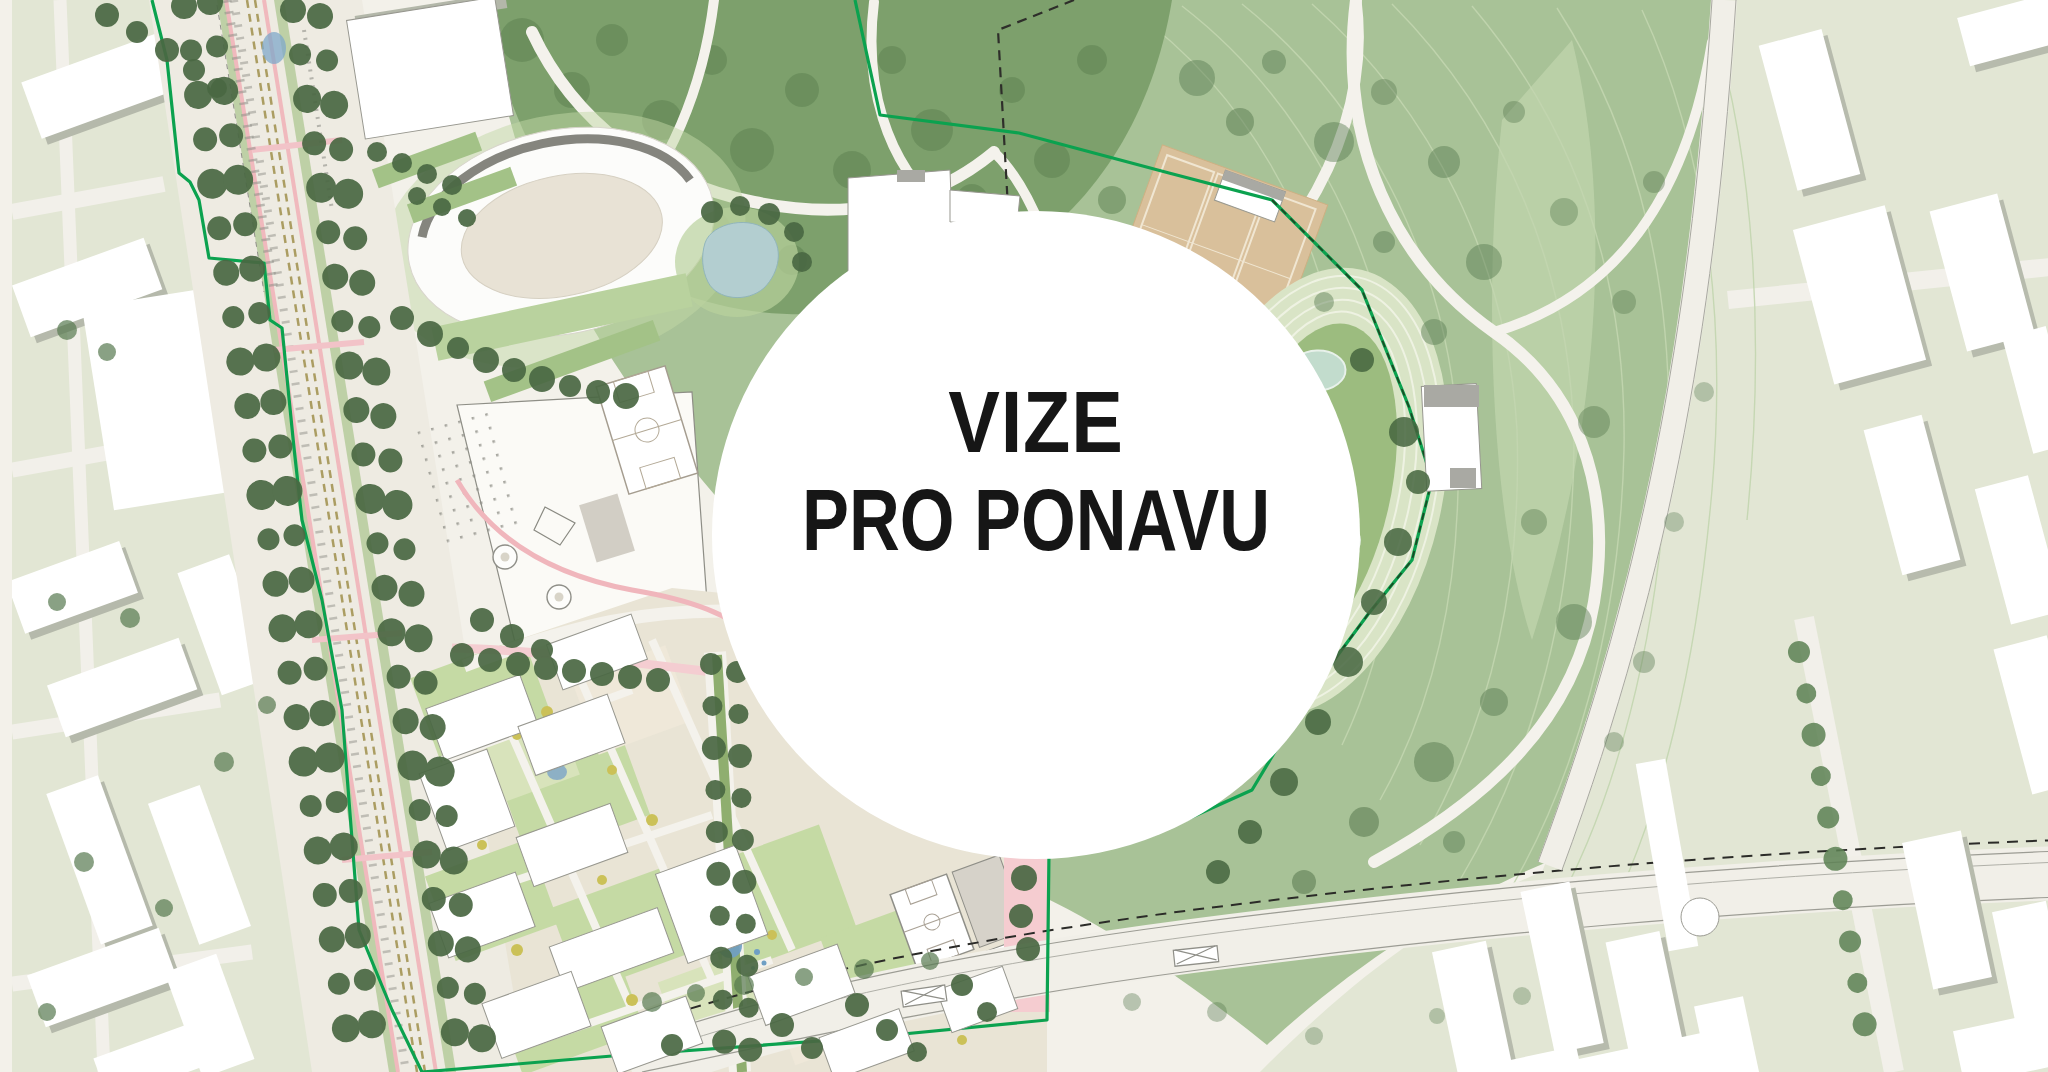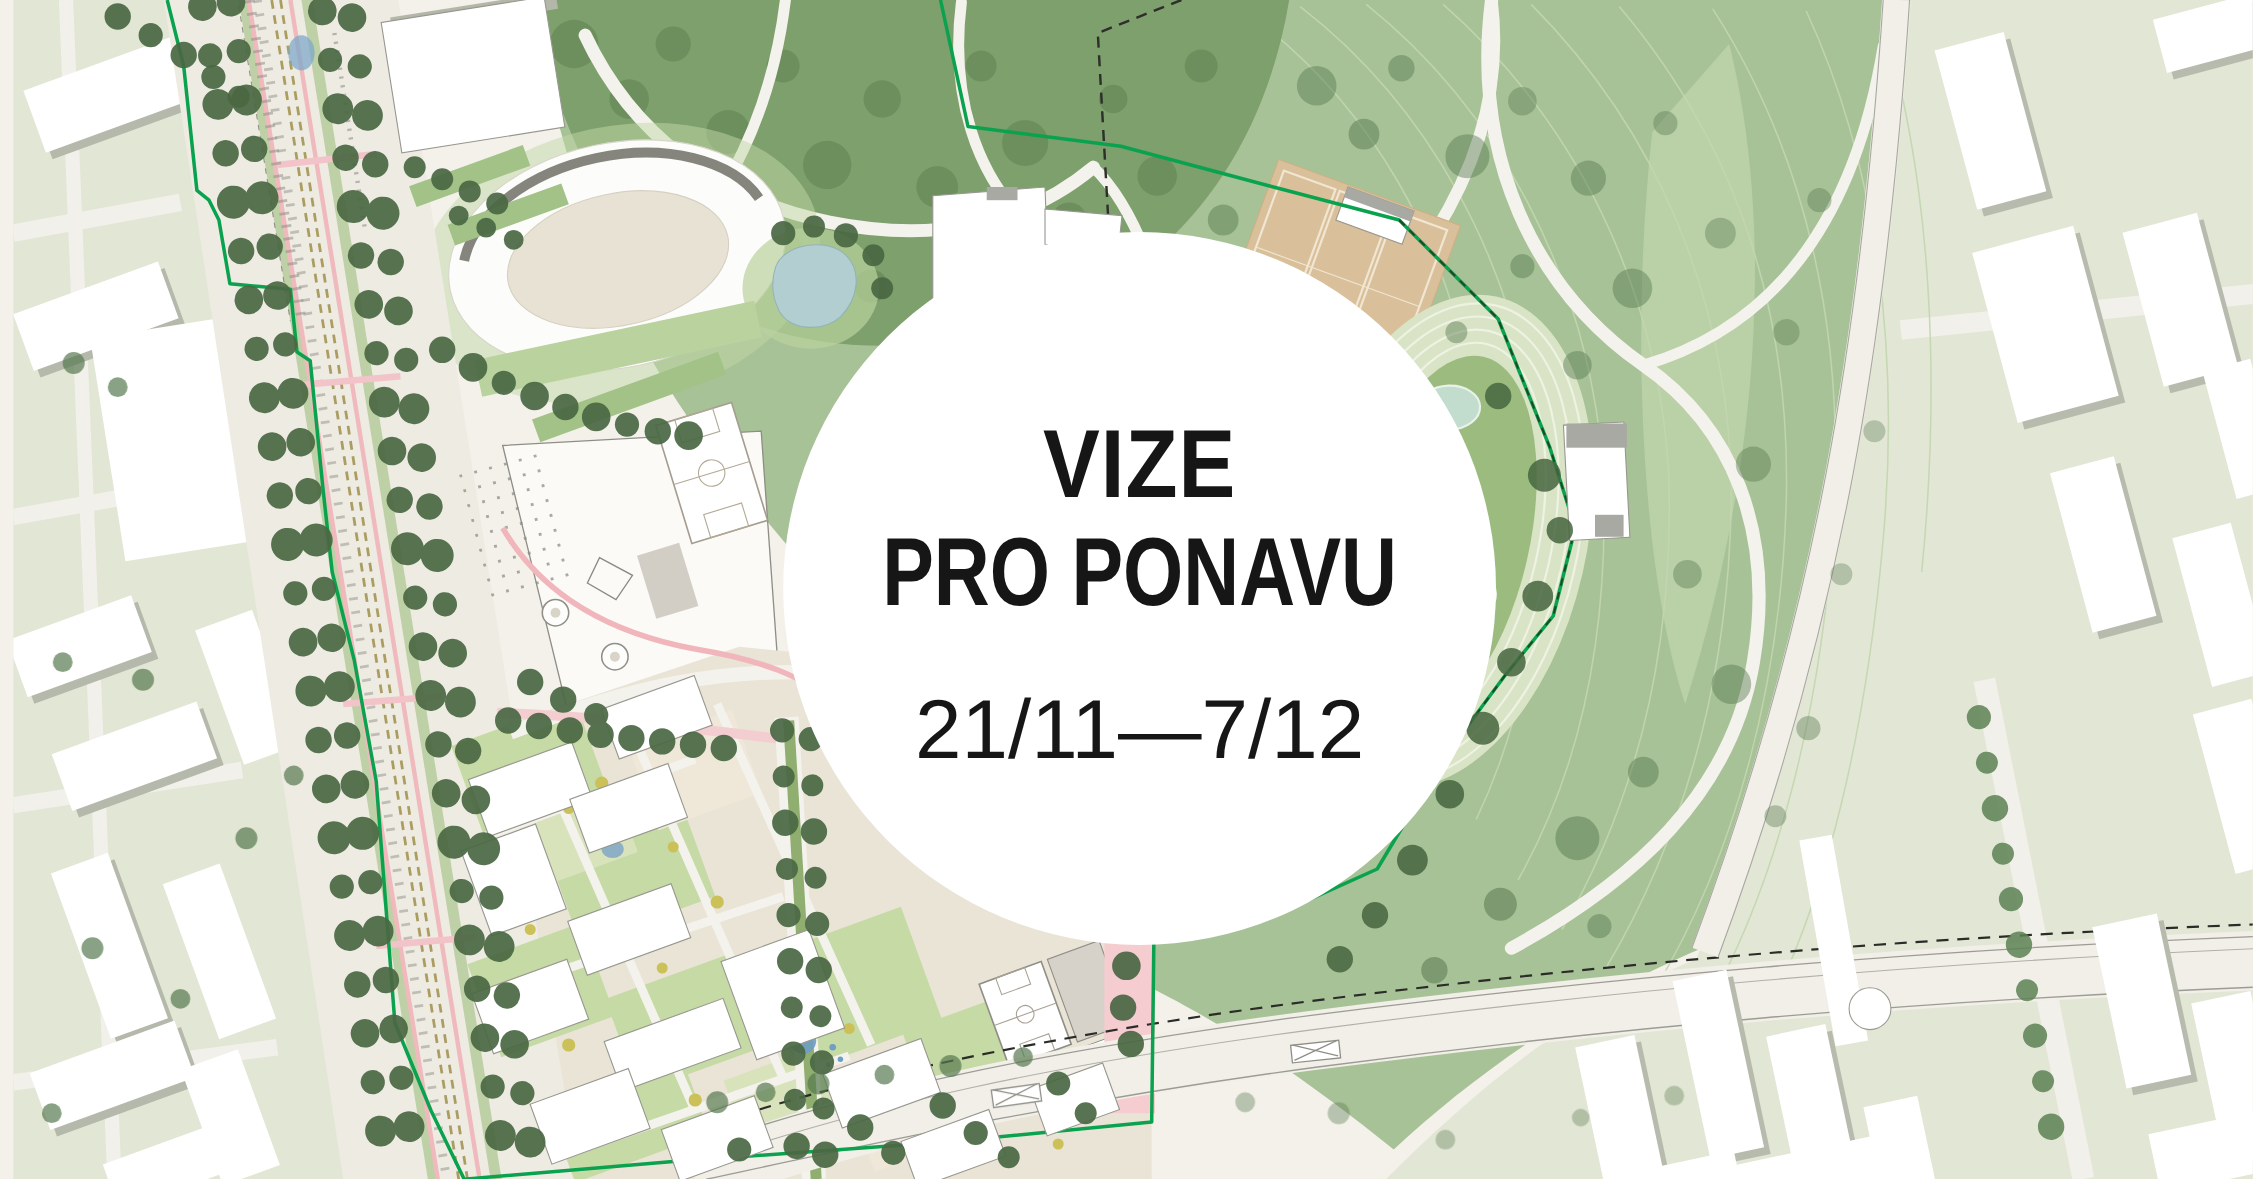--- a/index.html
+++ b/index.html
@@ -540,15 +540,14 @@
     <rect x="890" y="988" width="44" height="16" transform="rotate(-8 912 996)"></rect>
     <path d="M892,1002 L932,988 M892,988 L932,1002" transform="rotate(-8 912 996)" fill="none"></path>
     <rect x="1162" y="948" width="44" height="16" transform="rotate(-6 1184 956)"></rect>
     <path d="M1164,962 L1204,948 M1164,948 L1204,962" transform="rotate(-6 1184 956)" fill="none"></path>
   </g>
 </svg>
 
   <div class="badge">
     <div class="t1">VIZE</div>
     <div class="t2">PRO PONAVU</div>
-    <div class="dates">21/11—7/12</div>
   </div>
 </div>
 
 </body></html>

